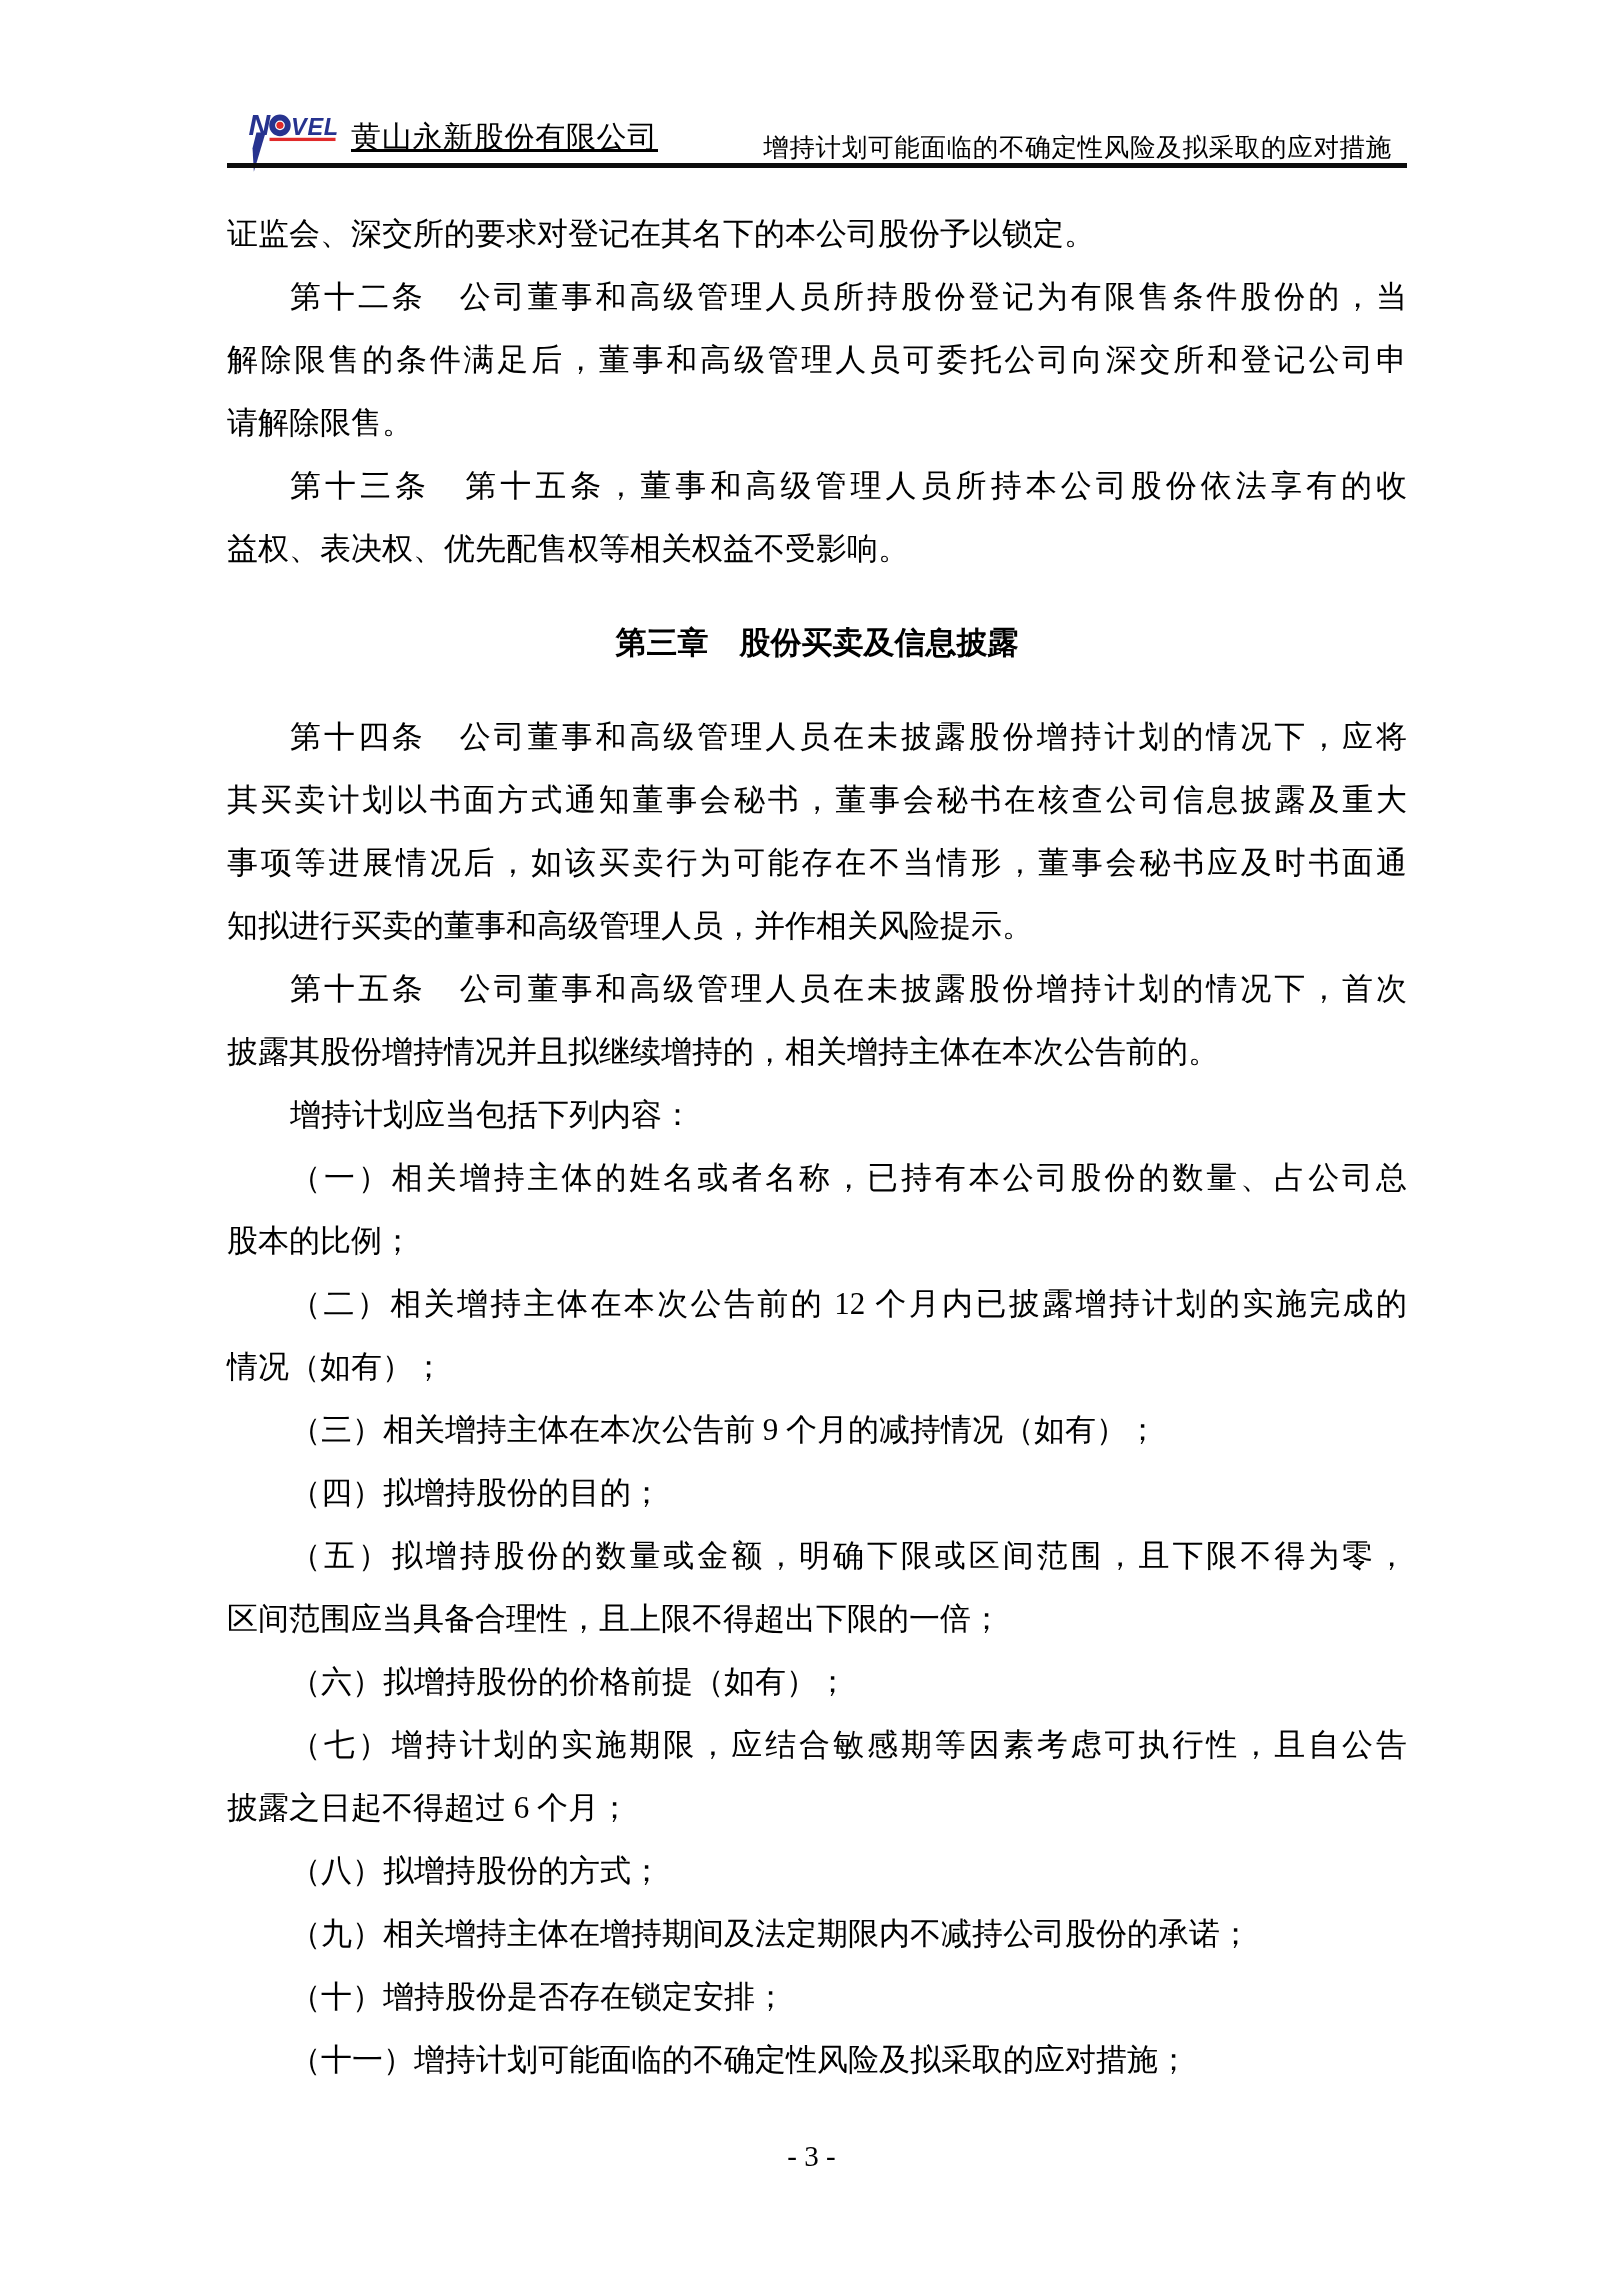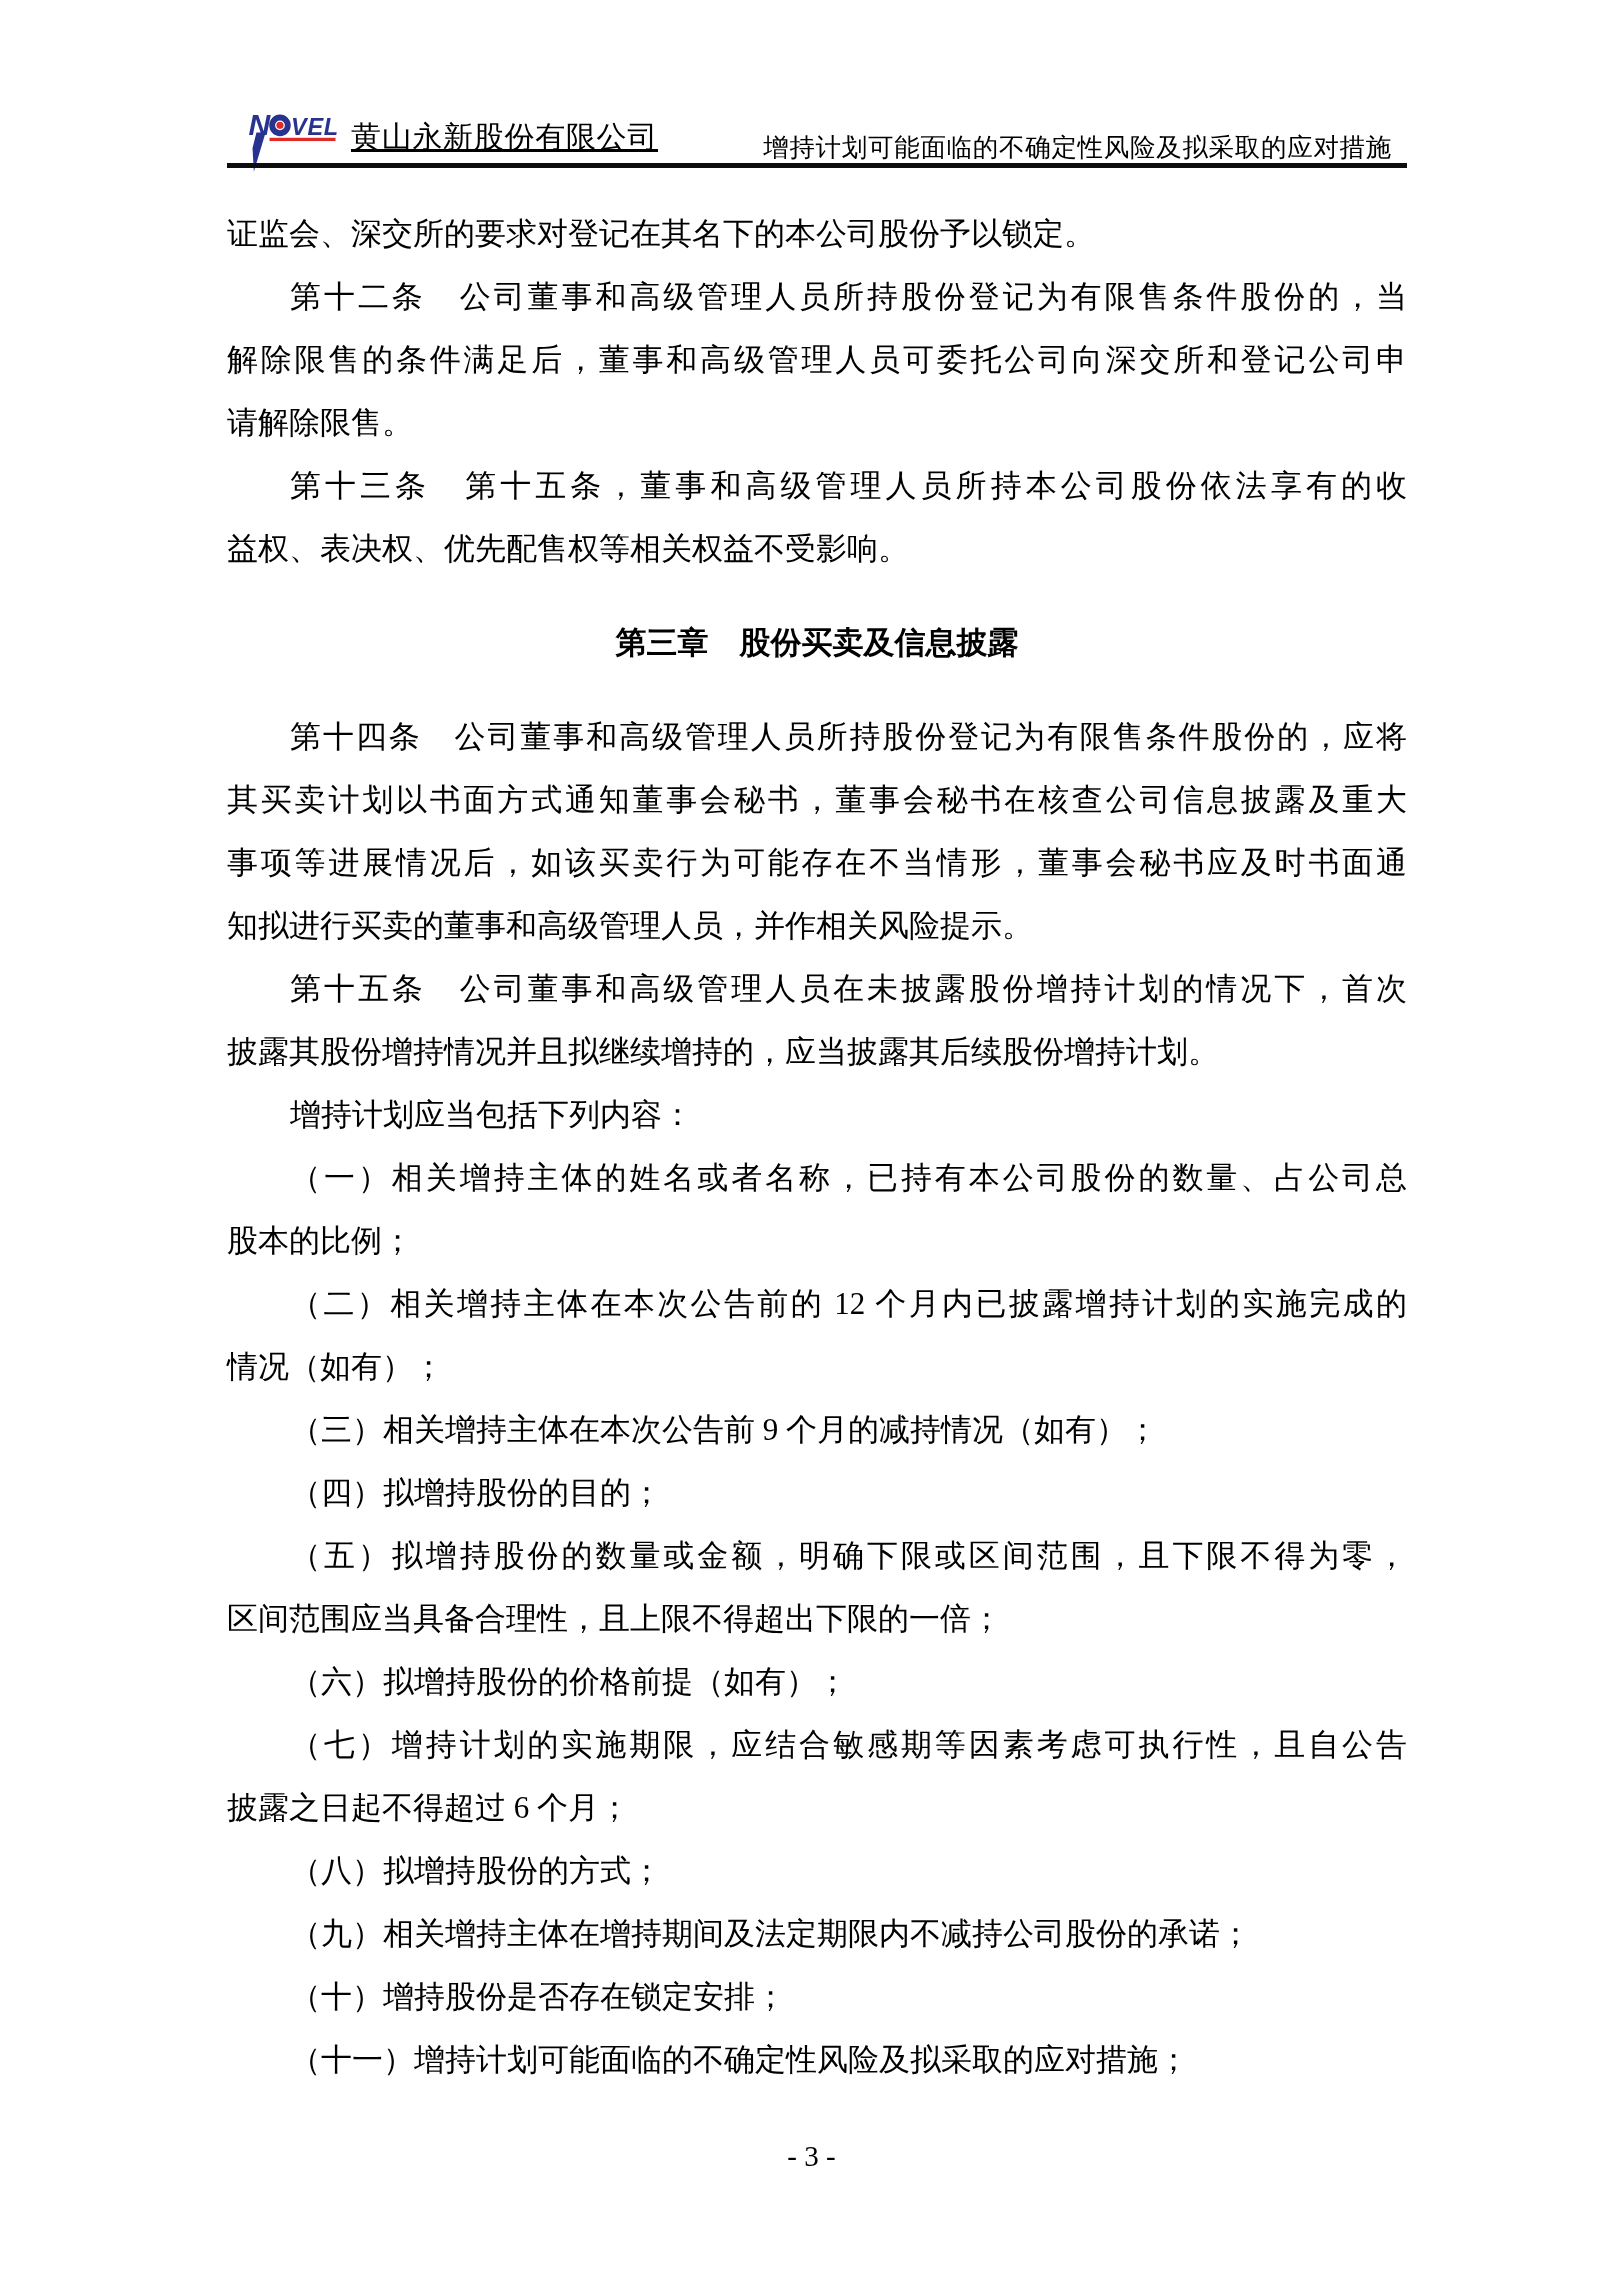--- a/index.html
+++ b/index.html
@@ -69,26 +69,26 @@
   </div>
 
   <div class="body-text">
       <div class="line">证监会、深交所的要求对登记在其名下的本公司股份予以锁定。</div>
       <div class="line indent fill">第十二条　公司董事和高级管理人员所持股份登记为有限售条件股份的，当</div>
       <div class="line fill">解除限售的条件满足后，董事和高级管理人员可委托公司向深交所和登记公司申</div>
       <div class="line">请解除限售。</div>
       <div class="line indent fill">第十三条　第十五条，董事和高级管理人员所持本公司股份依法享有的收</div>
       <div class="line">益权、表决权、优先配售权等相关权益不受影响。</div>
       <div class="line heading">第三章　股份买卖及信息披露</div>
-      <div class="line indent fill">第十四条　公司董事和高级管理人员所持股份登记为有限售条件股份的，应将</div>
+      <div class="line indent fill">第十四条　公司董事和高级管理人员在未披露股份增持计划的情况下，应将</div>
       <div class="line fill">其买卖计划以书面方式通知董事会秘书，董事会秘书在核查公司信息披露及重大</div>
       <div class="line fill">事项等进展情况后，如该买卖行为可能存在不当情形，董事会秘书应及时书面通</div>
       <div class="line">知拟进行买卖的董事和高级管理人员，并作相关风险提示。</div>
       <div class="line indent fill">第十五条　公司董事和高级管理人员在未披露股份增持计划的情况下，首次</div>
-      <div class="line">披露其股份增持情况并且拟继续增持的，应当披露其后续股份增持计划。</div>
+      <div class="line">披露其股份增持情况并且拟继续增持的，相关增持主体在本次公告前的。</div>
       <div class="line indent">增持计划应当包括下列内容：</div>
       <div class="line indent fill">（一）相关增持主体的姓名或者名称，已持有本公司股份的数量、占公司总</div>
       <div class="line">股本的比例；</div>
       <div class="line indent fill">（二）相关增持主体在本次公告前的 12 个月内已披露增持计划的实施完成的</div>
       <div class="line">情况（如有）；</div>
       <div class="line indent">（三）相关增持主体在本次公告前 9 个月的减持情况（如有）；</div>
       <div class="line indent">（四）拟增持股份的目的；</div>
       <div class="line indent fill">（五）拟增持股份的数量或金额，明确下限或区间范围，且下限不得为零，</div>
       <div class="line">区间范围应当具备合理性，且上限不得超出下限的一倍；</div>
       <div class="line indent">（六）拟增持股份的价格前提（如有）；</div>

